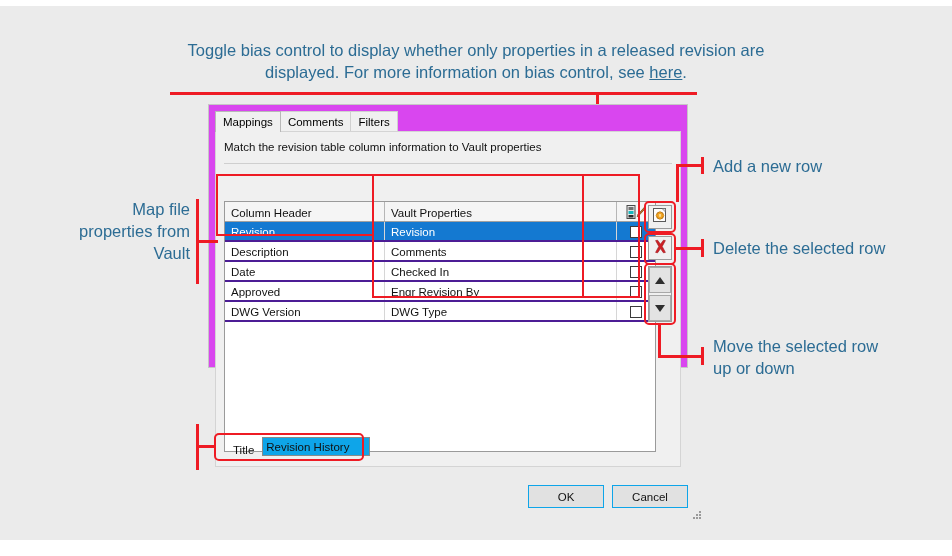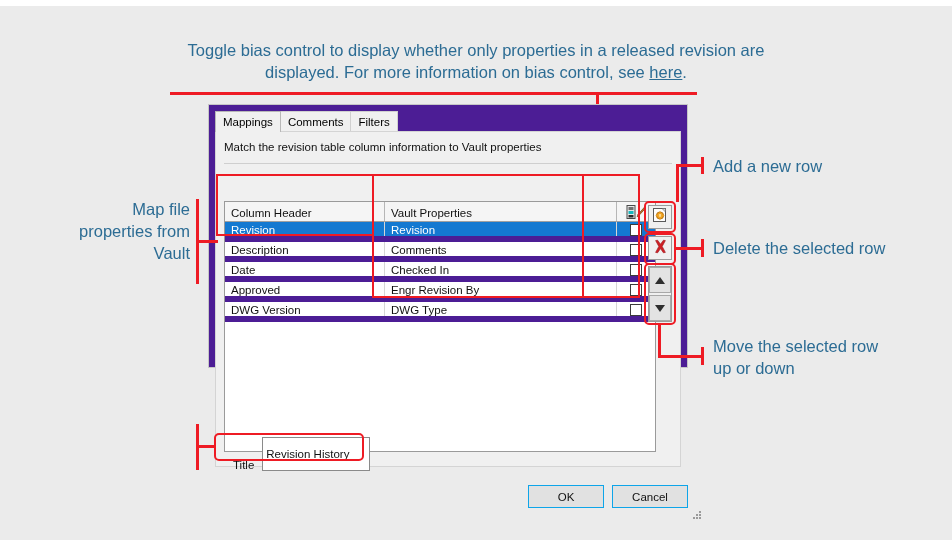--- a/index.html
+++ b/index.html
@@ -58,21 +58,21 @@
   }
   .redbox.rounded { border-radius: 5px; }
 
   
   #dialog {
     position: absolute;
     left: 208px;
     top: 104px;
     width: 480px;
     height: 264px;
-    background: #4c1d95;
+    background: #d946ef;
     border: 1px solid #c6c6c6;
     box-sizing: border-box;
   }
   .tabstrip {
     position: absolute;
     left: 6px; top: 6px;
     height: 21px;
     display: flex;
     align-items: flex-end;
   }
@@ -124,21 +124,21 @@
     height: 251px;
     background: #ffffff;
     border: 1px solid #9a9a9a;
     box-sizing: border-box;
     overflow: hidden;
   }
   .grid-row {
     display: flex;
     height: 20px;
     align-items: stretch;
-    border-bottom: 6px solid #4c1d95;
+    border-bottom: 2px solid #4c1d95;
     box-sizing: border-box;
   }
   .grid-row.header {
     background: #f5f5f5;
     border-bottom: 1px solid #a0a0a0;
   }
   .grid-row.selected { background: #1479d1; }
   .grid-row.selected .cell { color: #ffffff; }
   .cell {
     font-size: 11.5px;
@@ -230,27 +230,27 @@
     align-items: flex-end;
   }
   #title-label {
     font-size: 11.5px;
     color: #111;
     margin-right: 8px;
   }
   #title-input {
     width: 108px;
     height: 19px;
-    background: #ffffff;
+    background: #0ea5e9;
     border: 1px solid #8a8a8a;
     box-sizing: border-box;
     font-size: 11.5px;
     color: #111;
     font-family: "Liberation Sans", sans-serif;
-    padding: 16px 3px;
+    padding: 8px 3px;
     line-height: 17px;
   }
 
   
   .dlgbtn {
     position: absolute;
     width: 76px; height: 23px;
     background: #e1e1e1;
     border: 1px solid #0ea5e9;
     box-sizing: border-box;

